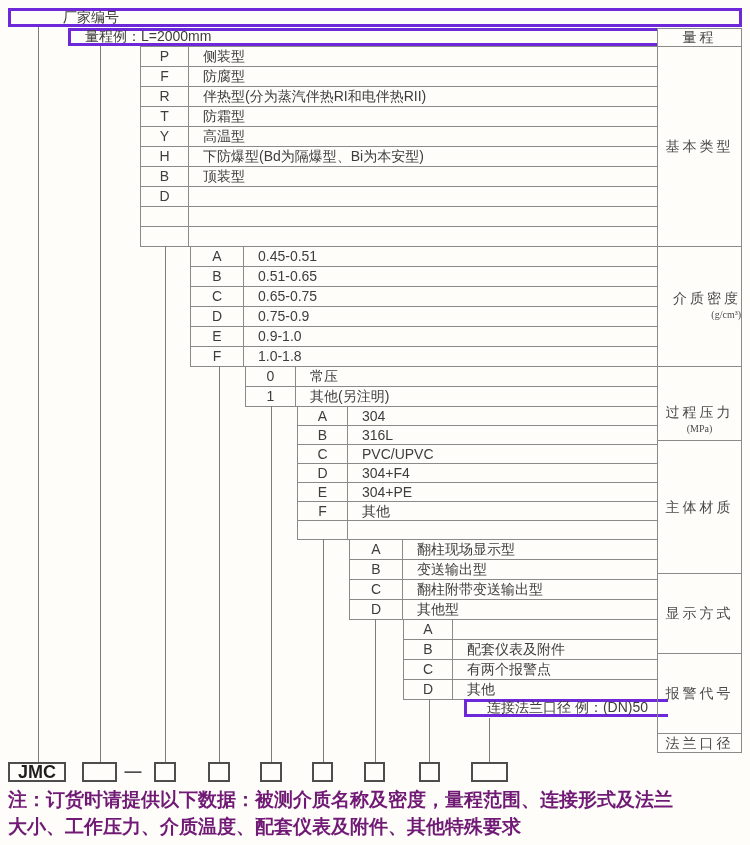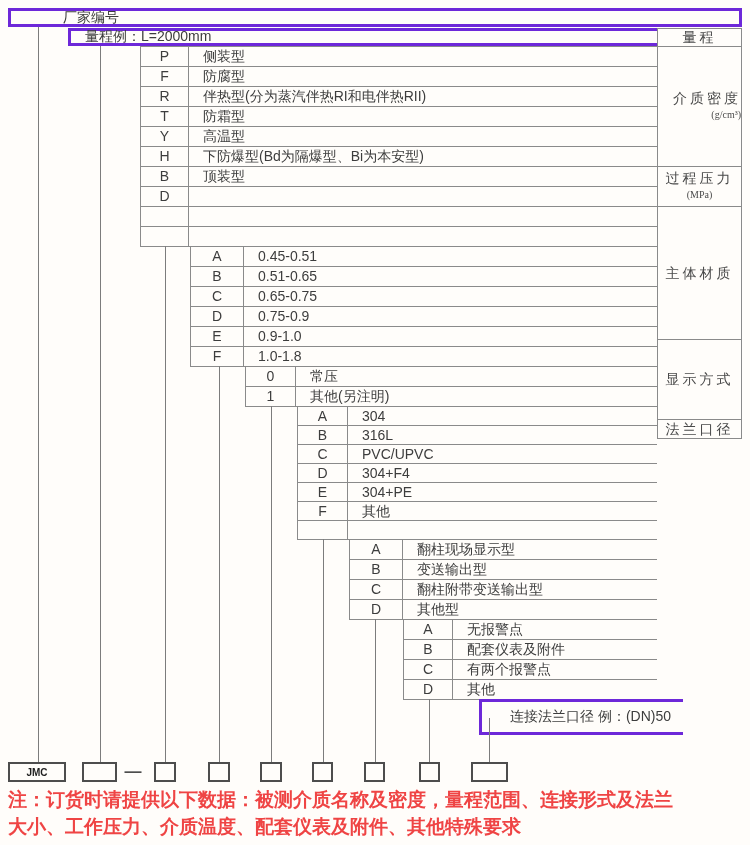--- a/index.html
+++ b/index.html
@@ -34,26 +34,26 @@
                   font-family:"Liberation Serif","DejaVu Serif",serif;color:#4a4a4a;
                   font-size:14px;letter-spacing:3px;text-align:center;}
   .labelcol .cell .sub{font-size:10px;letter-spacing:0;line-height:16px;}
   .labelcol .cell .main{line-height:17px;}
 
   
   .vline{position:absolute;width:1px;background:#7c7c7c;}
 
   
   .bbox{position:absolute;top:762px;height:20px;box-sizing:border-box;border:2px solid #4d4d4d;background:transparent;}
-  .prefix{display:flex;align-items:center;justify-content:center;font-weight:bold;font-size:10px;color:#1e1e1e;}
+  .prefix{display:flex;align-items:center;justify-content:center;font-weight:bold;font-size:18px;color:#1e1e1e;}
   .dash{position:absolute;top:762px;height:20px;display:flex;align-items:center;justify-content:center;
         font-weight:bold;color:#4d4d4d;font-size:17px;}
 
   
-  .note{position:absolute;left:8px;top:786px;width:740px;color:#ef4444;font-weight:bold;
+  .note{position:absolute;left:8px;top:786px;width:740px;color:#701a75;font-weight:bold;
         font-size:19px;line-height:27px;}
 </style>
 </head>
 <body>
 
 <div class="canvas">
 
   <div class="hbox" style="left:8px;top:8px;width:734px;height:19px;padding-left:52px;">
     <span>厂家编号</span>
   </div>
@@ -188,57 +188,62 @@
     </div>
     <div class="row">
       <div class="code">D</div>
       <div class="desc">其他型</div>
     </div>
   </div>
 
   <div class="sec s-alarm" style="left:403px;top:619px;width:254px;">
     <div class="row">
       <div class="code">A</div>
-      <div class="desc">无报警点</div>
     </div>
     <div class="row">
       <div class="code">B</div>
       <div class="desc">配套仪表及附件</div>
     </div>
     <div class="row">
       <div class="code">C</div>
       <div class="desc">有两个报警点</div>
     </div>
     <div class="row">
       <div class="code">D</div>
       <div class="desc">其他</div>
     </div>
   </div>
 
-  <div class="hbox no-right" style="left:479px;top:699px;width:204px;height:36px;padding-left:28px;">
+  <div class="hbox no-right" style="left:464px;top:699px;width:204px;height:18px;padding-left:20px;">
     <span>连接法兰口径 例：(DN)50</span>
   </div>
 
   <div class="labelcol">
     <div class="cell" style="height:18px;">
       <span class="main">量程</span>
     </div>
+    <div class="cell" style="height:200px;">
+      <span class="main">基本类型</span>
+    </div>
     <div class="cell" style="height:120px;align-items:flex-end;">
       <span class="main">介质密度</span>
       <span class="sub">(g/cm³)</span>
     </div>
-    <div class="cell" style="height:40px;">
+    <div class="cell" style="height:40px;margin-top:34px;">
       <span class="main">过程压力</span>
       <span class="sub">(MPa)</span>
     </div>
     <div class="cell" style="height:133px;">
       <span class="main">主体材质</span>
     </div>
     <div class="cell" style="height:80px;">
       <span class="main">显示方式</span>
+    </div>
+    <div class="cell" style="height:80px;">
+      <span class="main">报警代号</span>
     </div>
     <div class="cell" style="height:19px;">
       <span class="main">法兰口径</span>
     </div>
   </div>
 
   <div class="vline" style="left:38px;top:27px;height:735px;"></div>
   <div class="vline" style="left:100px;top:46px;height:716px;"></div>
   <div class="vline" style="left:165px;top:246px;height:516px;"></div>
   <div class="vline" style="left:219px;top:366px;height:396px;"></div>

